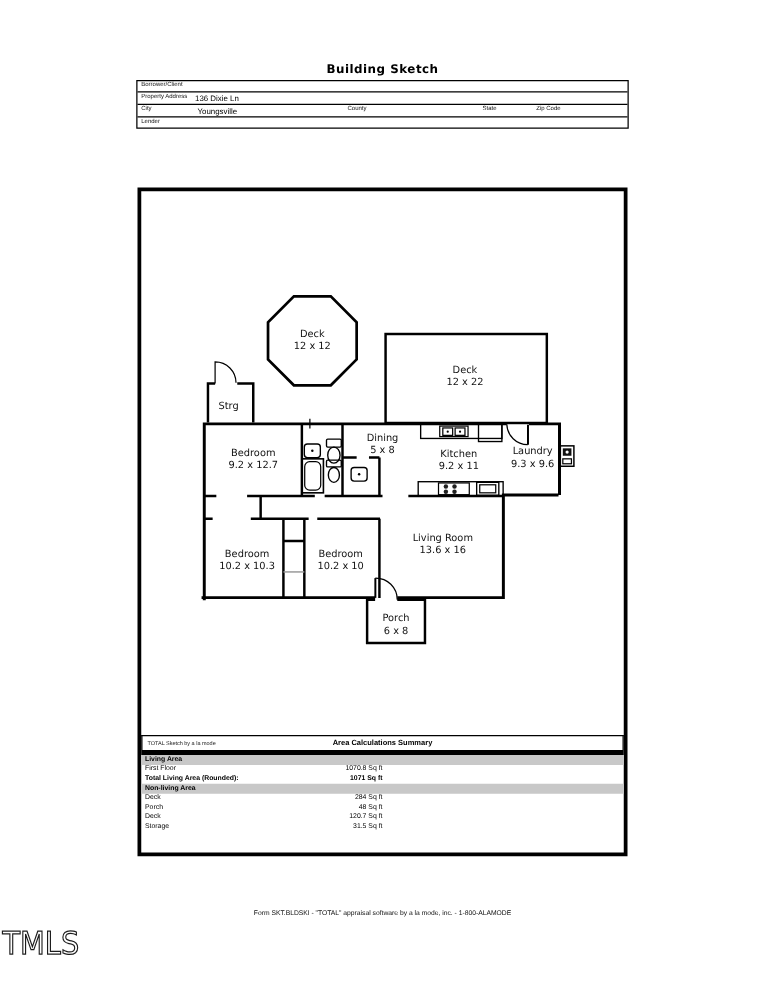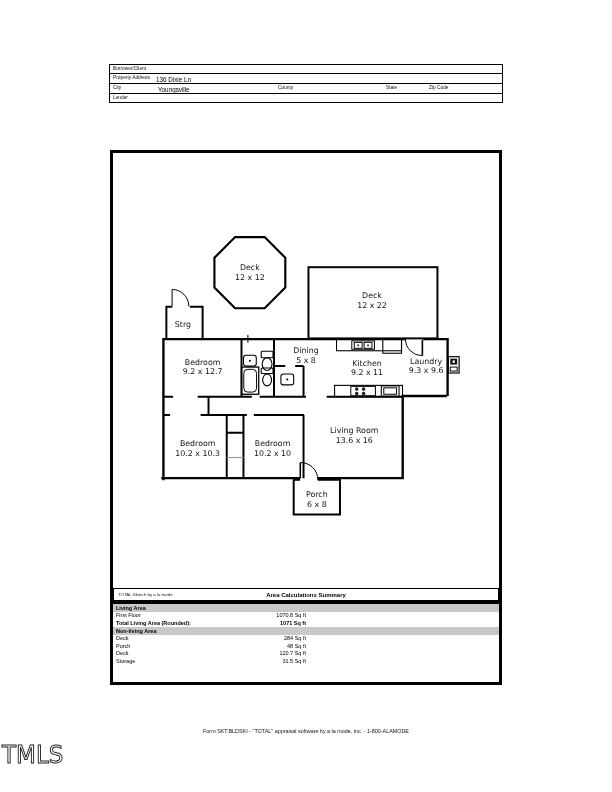--- a/index.html
+++ b/index.html
@@ -42,20 +42,21 @@
   
   .tmls{position:absolute;left:2px;top:740px;font-family:"DejaVu Sans",sans-serif;
         font-size:25px;letter-spacing:0px;color:#fff;-webkit-text-stroke:1px #1b1b1b;
         transform:scaleX(.92);transform-origin:left;}
 </style>
 </head>
 <body>
 
 <div id="page">
 
+  <div class="title">Building Sketch</div>
 
   <div class="hdr">
     <div class="hdr-row">
       <span class="flbl" style="left:3px">Borrower/Client</span>
       <span class="fval" style="left:46px"></span>
     </div>
     <div class="hdr-row tall">
       <span class="flbl" style="left:3px">Property Address</span>
       <span class="fval" style="left:46px">136 Dixie Ln</span>
     </div>

